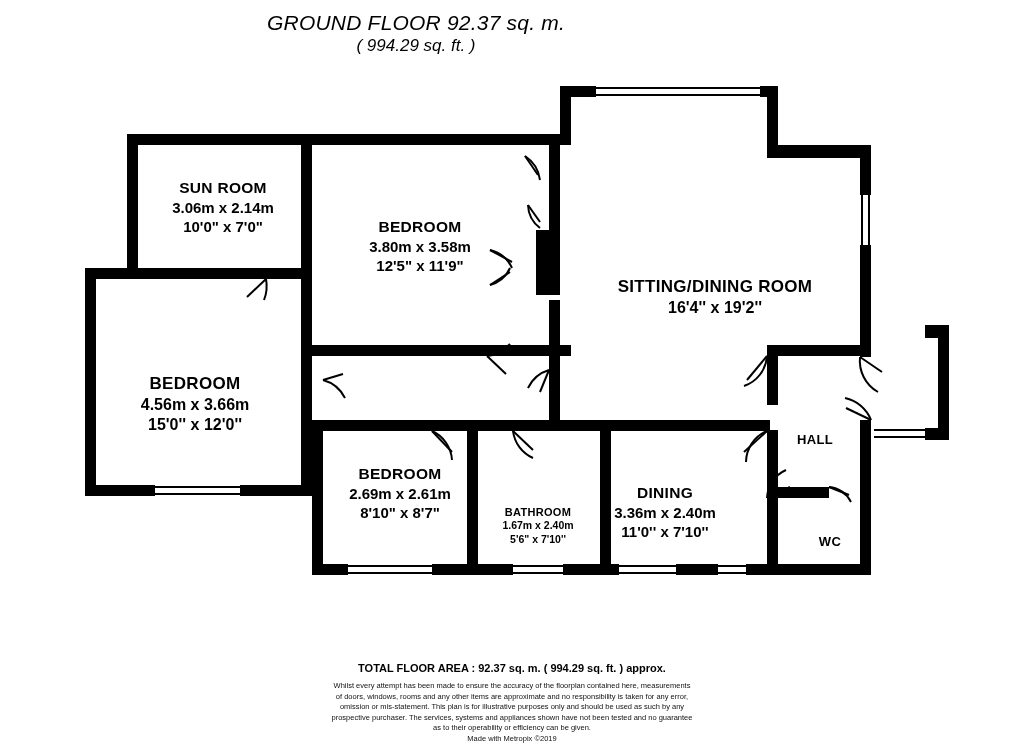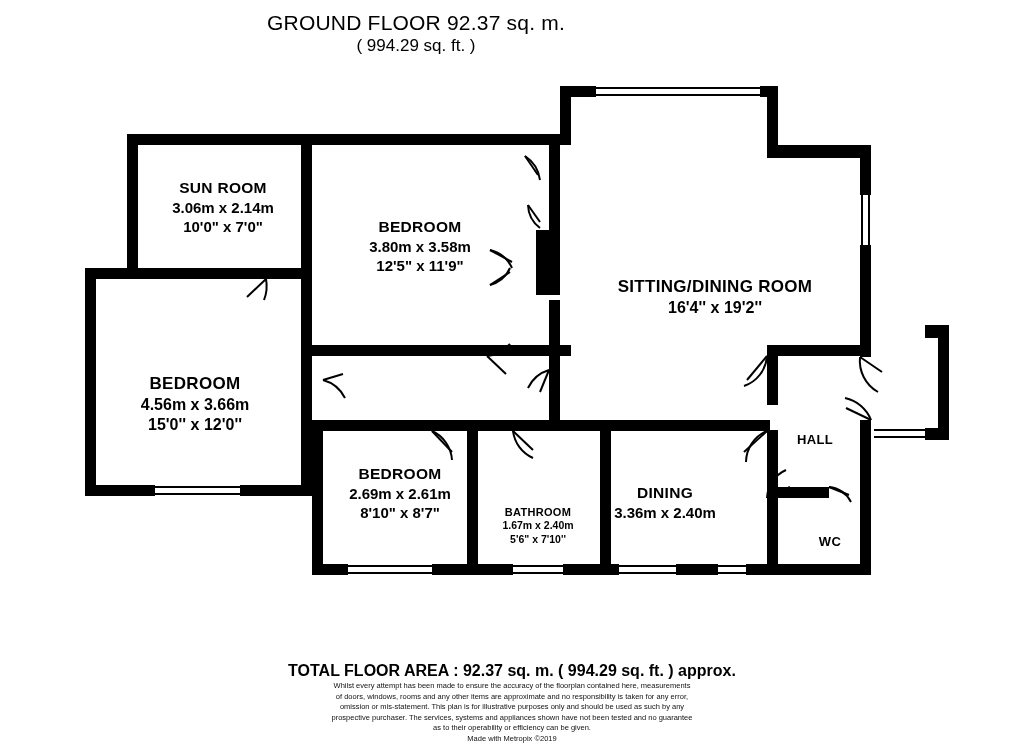--- a/index.html
+++ b/index.html
@@ -21,20 +21,21 @@
     top: 0;
     width: 1024px;
     height: 746px;
   }
   .title-block {
     position: absolute;
     left: 0;
     top: 10px;
     width: 832px;
     text-align: center;
+    font-style: italic;
   }
   .title-line1 {
     font-size: 21px;
     letter-spacing: 0.2px;
     line-height: 25px;
   }
   .title-line2 {
     font-size: 17px;
     line-height: 22px;
   }
@@ -61,21 +62,21 @@
   .sz-plain .rname { font-size: 13px; }
 
   .footer {
     position: absolute;
     left: 0;
     width: 1024px;
     text-align: center;
   }
   .footer-total {
     top: 662px;
-    font-size: 16px;
+    font-size: 11px;
     font-weight: bold;
   }
   .footer-disc {
     top: 681px;
     font-size: 7.5px;
     line-height: 10.6px;
     color: #111;
   }
   .footer-disc div { white-space: nowrap; }
 </style>
@@ -253,20 +254,21 @@
 
 <div class="room-label sz-sm" style="left:458px; top:505px; width:160px;">
   <span class="rname">BATHROOM</span>
   <span class="rdim">1.67m x 2.40m</span>
   <span class="rdim">5'6" x 7'10''</span>
 </div>
 
 <div class="room-label sz-md" style="left:540px; top:483px; width:250px;">
   <span class="rname">DINING</span>
   <span class="rdim">3.36m x 2.40m</span>
+  <span class="rdim">11'0'' x 7'10''</span>
 </div>
 
 <div class="room-label sz-plain" style="left:760px; top:432px; width:110px;">
   <span class="rname">HALL</span>
 </div>
 
 <div class="room-label sz-plain" style="left:775px; top:534px; width:110px;">
   <span class="rname">WC</span>
 </div>
 

